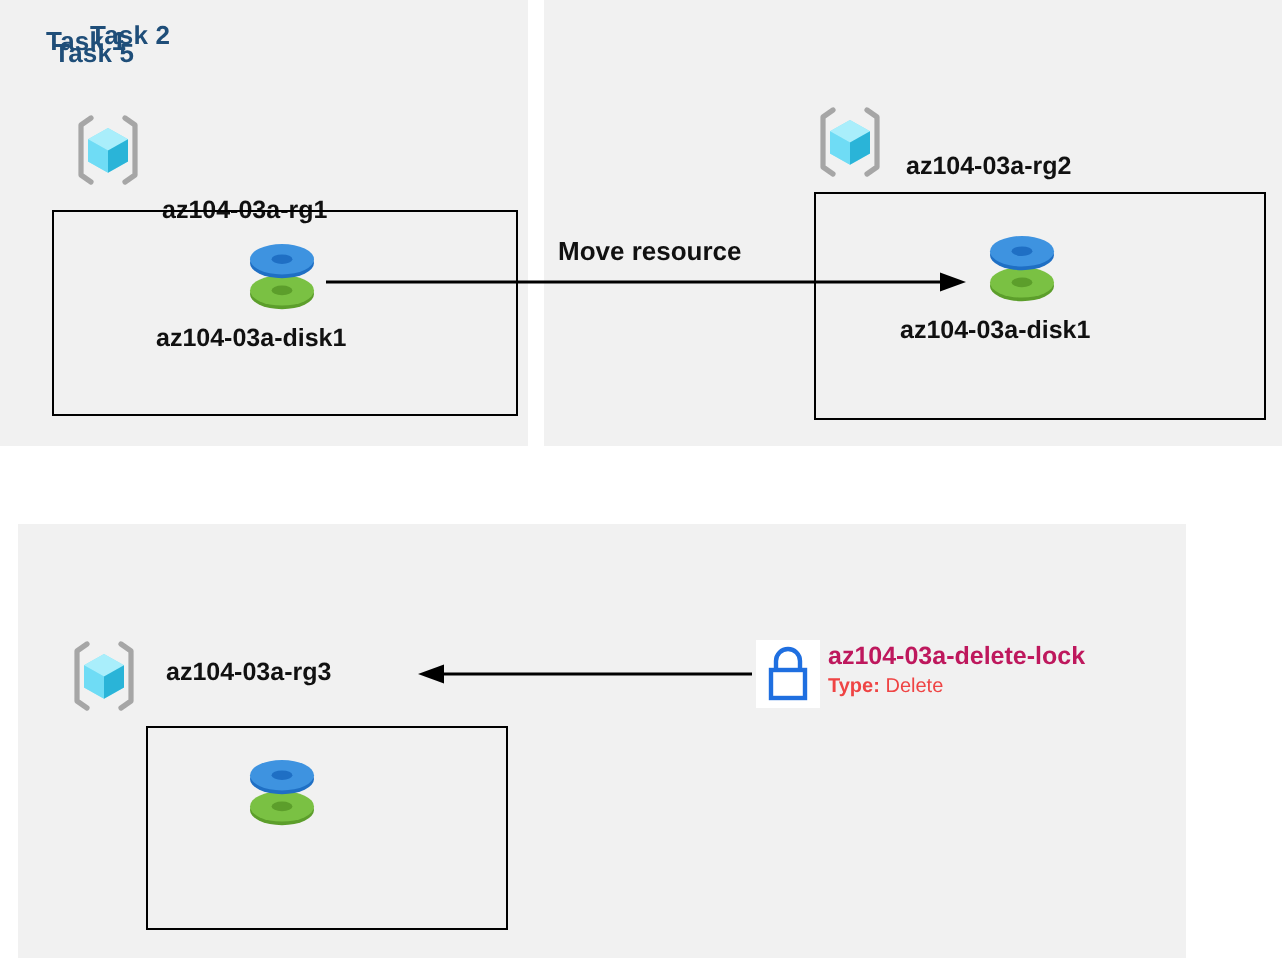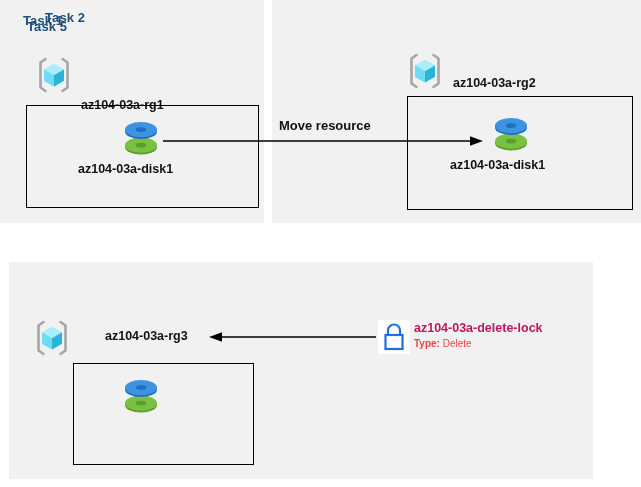--- a/index.html
+++ b/index.html
@@ -89,21 +89,21 @@
   
   .res-label {
     position: absolute;
     color: #111111;
     font-size: 12.5px;
     font-weight: bold;
     white-space: nowrap;
   }
   #label-rg1   { left: 81px;  top: 70px; margin-top: 28px; }
   #label-rg2   { left: 453px; top: 76px; }
-  #label-rg3   { left: 83px;  top: 329px; margin-left: 22px; }
+  #label-rg3   { left: 83px;  top: 329px; }
   #label-disk1 { left: 78px;  top: 162px; }
   #label-disk2 { left: 450px; top: 158px; }
   #label-disk3 { left: 78px;  top: 420px; }
 
   .edge-label {
     position: absolute;
     color: #111111;
     font-size: 13px;
     font-weight: bold;
     white-space: nowrap;

